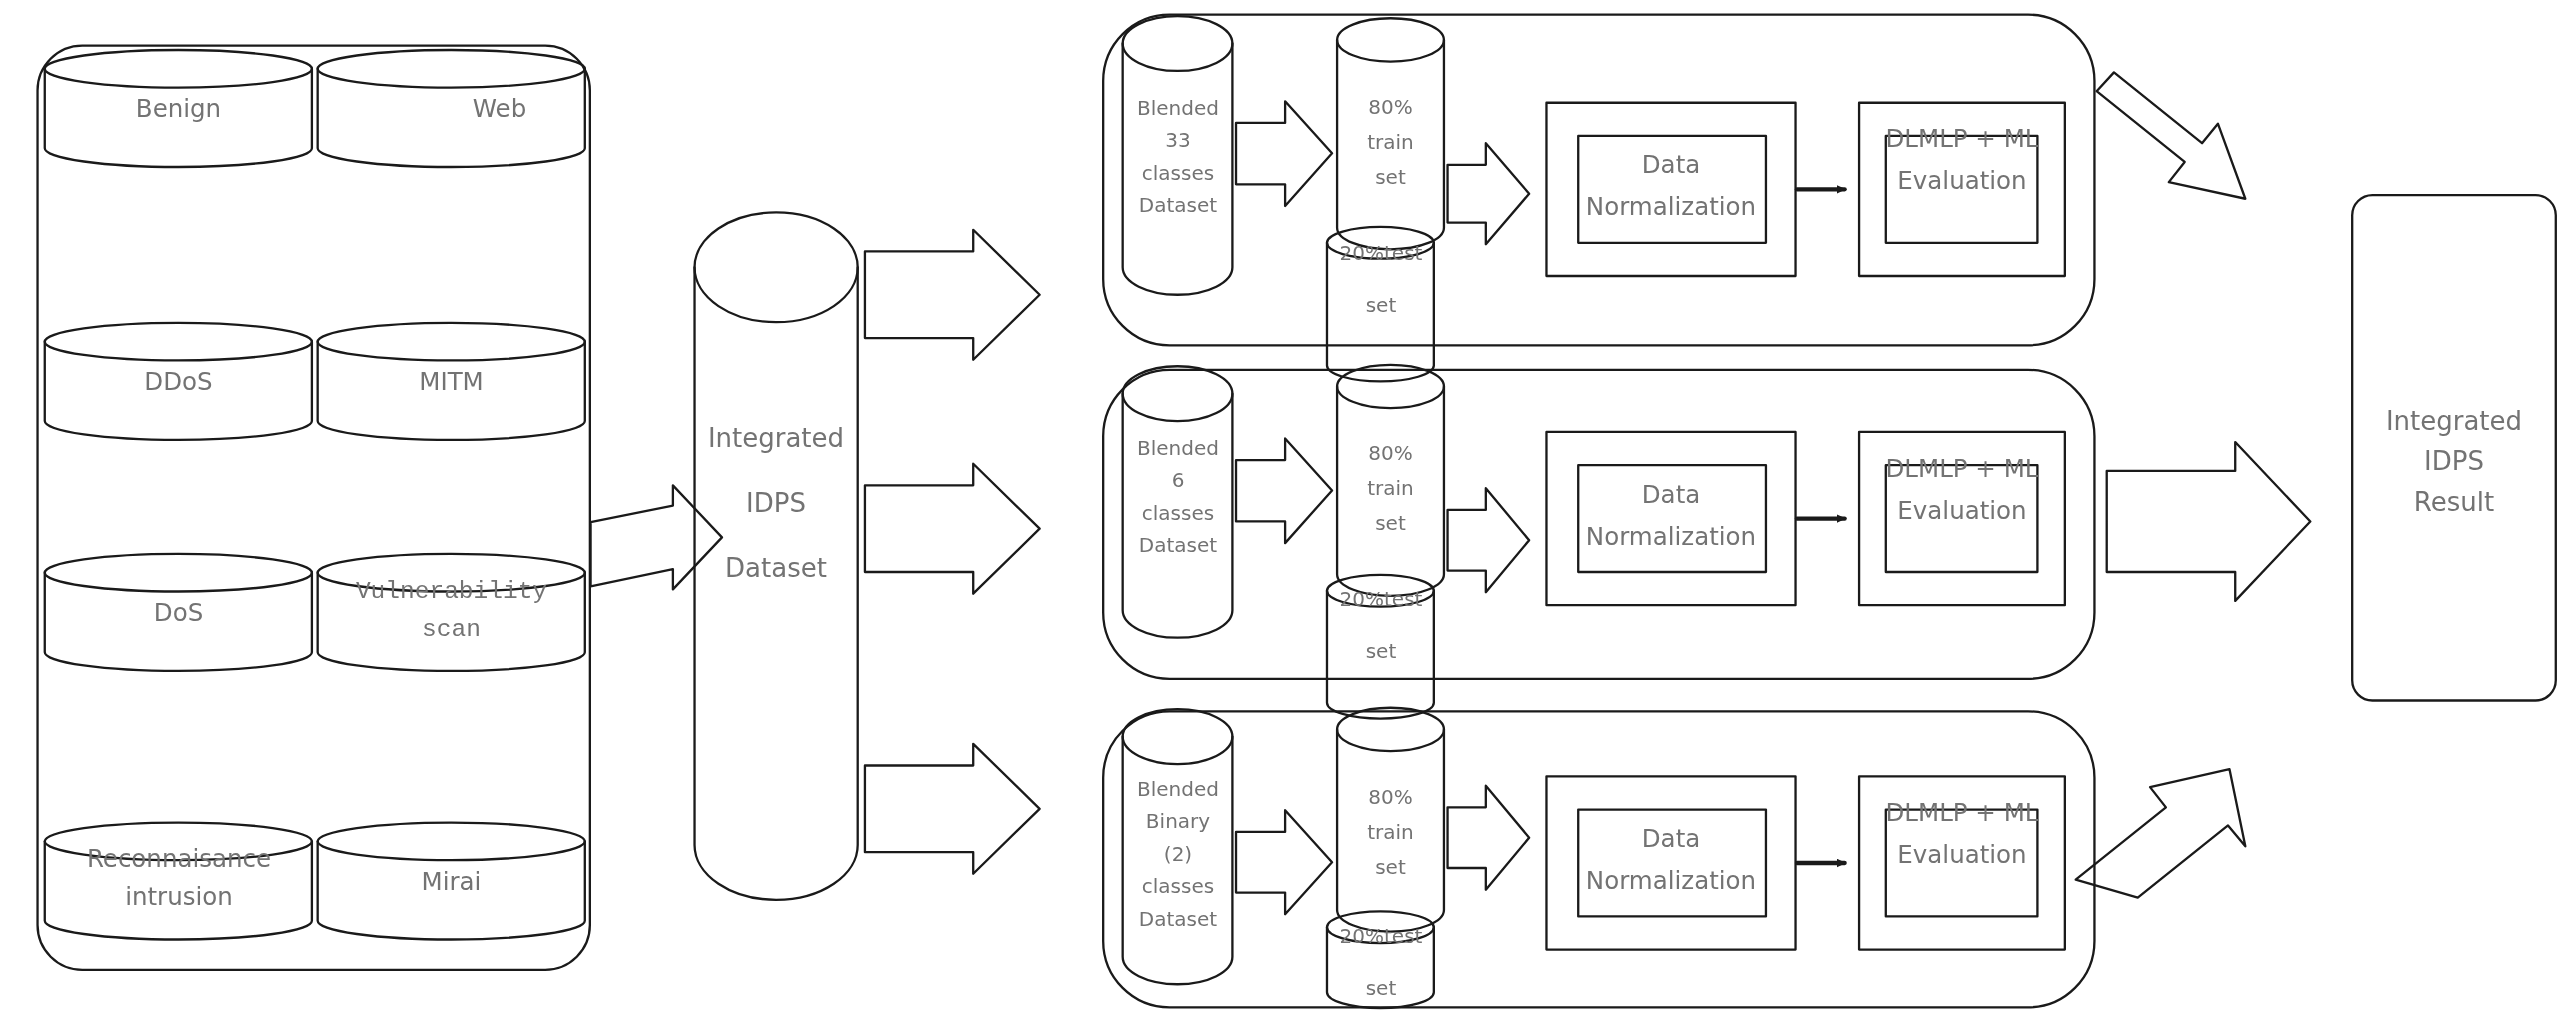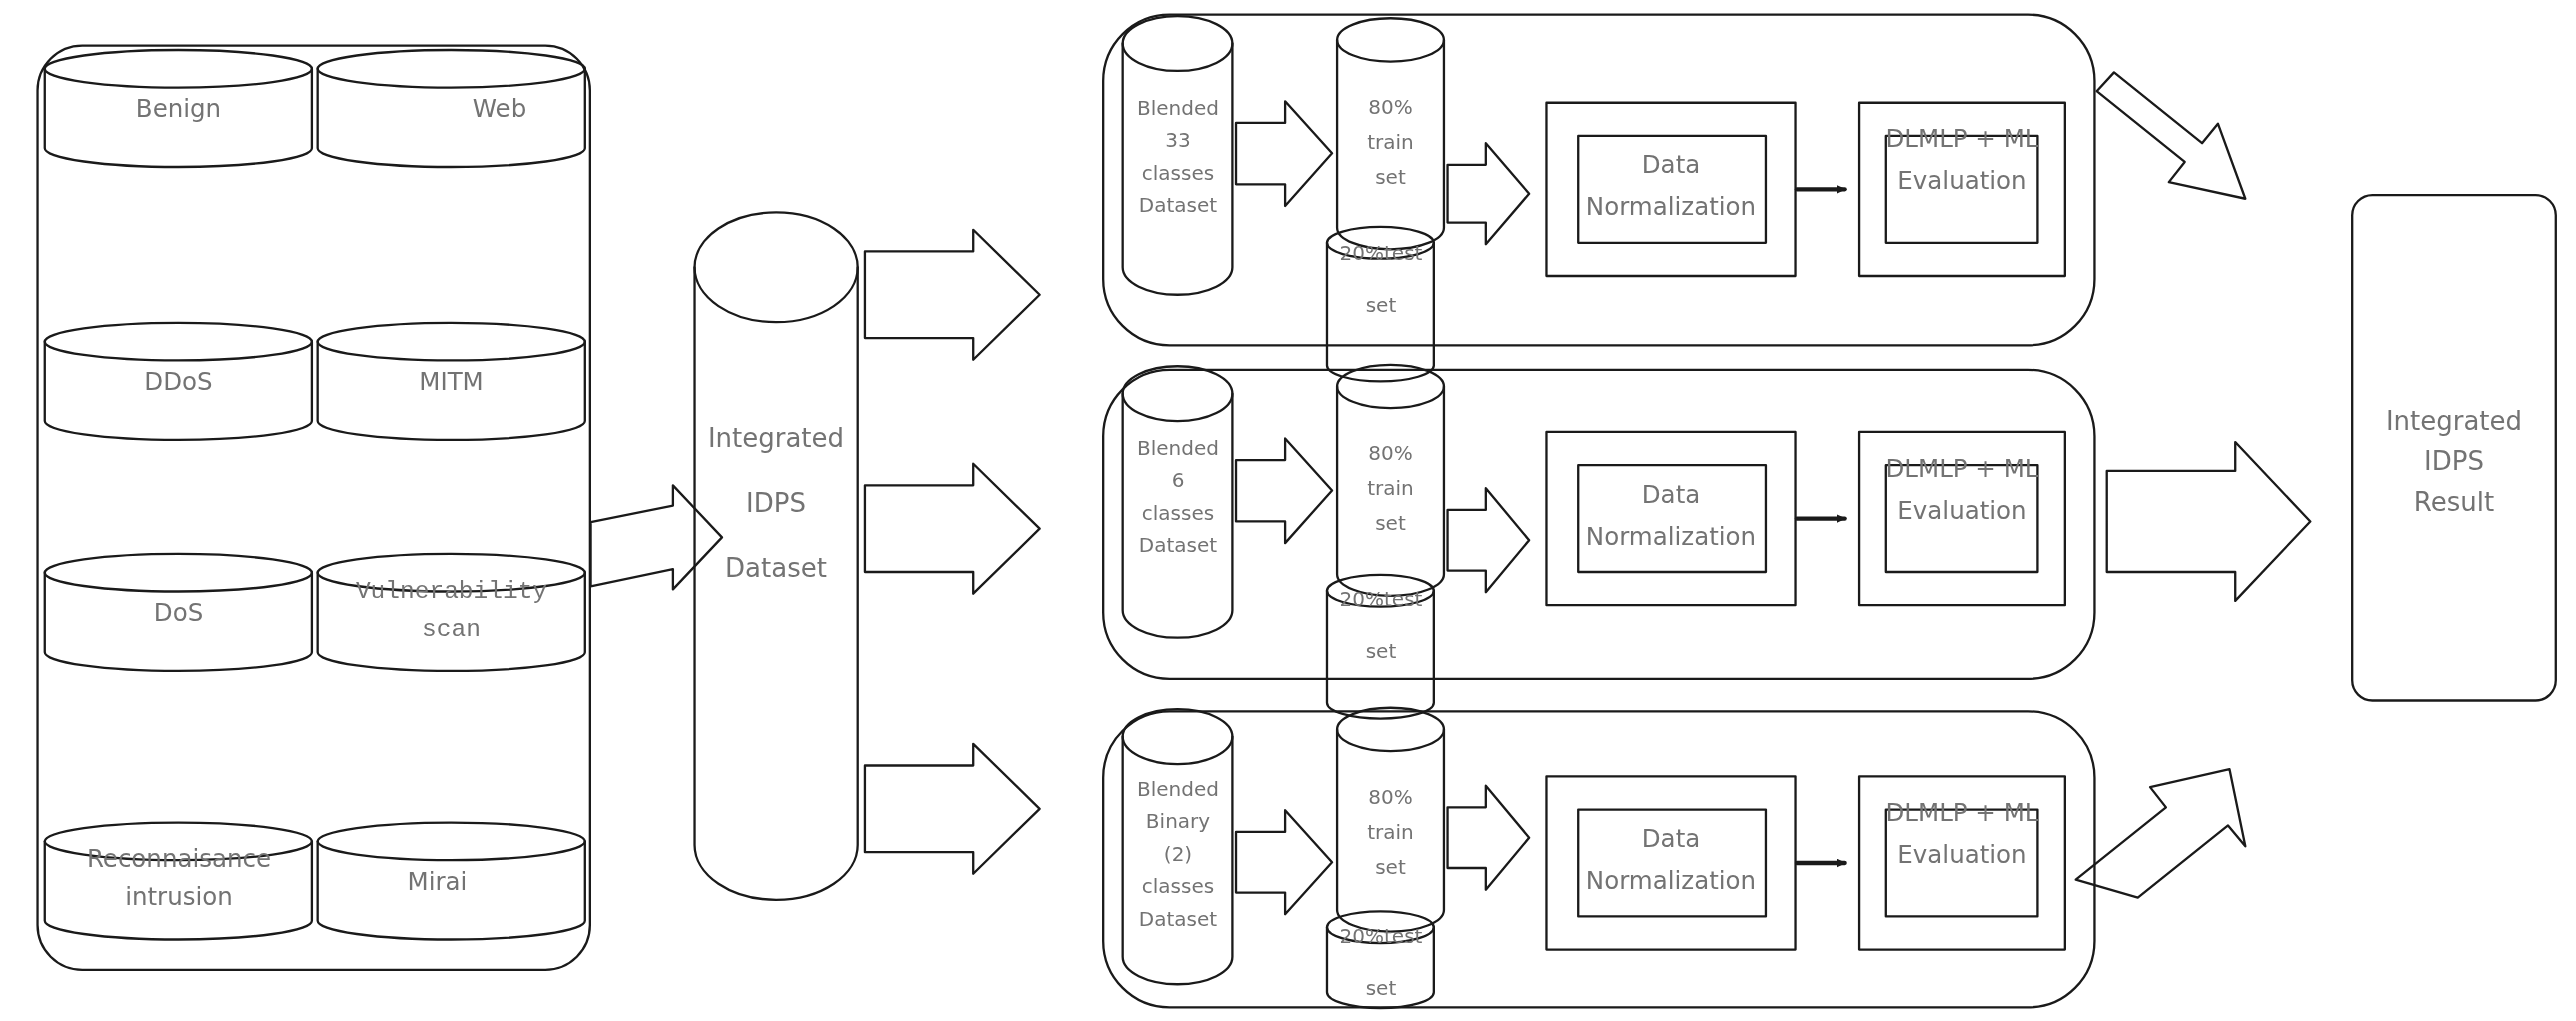--- a/index.html
+++ b/index.html
@@ -206,21 +206,21 @@
 
   <div class="lbl t-src" style="left:45px;top:90px;width:267px;">Benign</div>
   <div class="lbl t-src" style="left:318px;top:90px;width:267px;padding-left:48px;">Web</div>
   <div class="lbl t-src" style="left:45px;top:363px;width:267px;">DDoS</div>
   <div class="lbl t-src" style="left:318px;top:363px;width:267px;">MITM</div>
   <div class="lbl t-src" style="left:45px;top:594px;width:267px;">DoS</div>
   <div class="lbl t-src" style="left:318px;top:573px;width:267px;font-family:Liberation Mono, monospace;">Vulnerability
 scan</div>
   <div class="lbl t-src" style="left:38px;top:840px;width:282px;">Reconnaisance
 intrusion</div>
-  <div class="lbl t-src" style="left:304px;top:863px;width:267px;">Mirai</div>
+  <div class="lbl t-src" style="left:318px;top:863px;width:267px;">Mirai</div>
 
   <div class="lbl t-big" style="left:687px;top:422px;width:178px;line-height:1.25;">Integrated
 
 IDPS
 
 Dataset</div>
 
   <div class="lbl t-cyl" style="left:1113px;top:92px;width:130px;line-height:1.62;">Blended
 33
 classes

